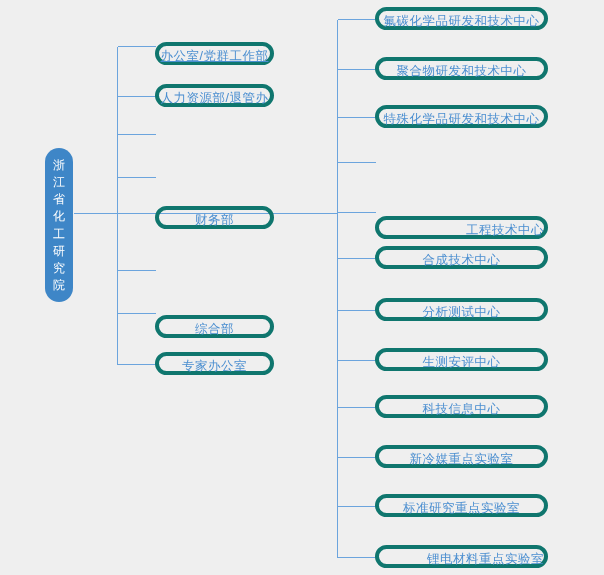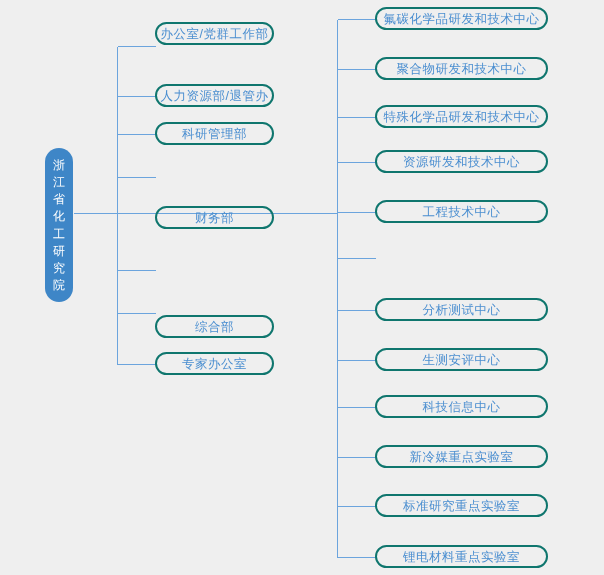--- a/index.html
+++ b/index.html
@@ -16,21 +16,21 @@
   }
   #connectors {
     position: absolute;
     left: 0; top: 0;
     width: 604px; height: 575px;
   }
   .org-node {
     position: absolute;
     box-sizing: border-box;
     height: 23px;
-    border: 2px solid #0f766e;
+    border: 4px solid #0f766e;
     border-radius: 12px;
     background: transparent;
     color: #4a8ed0;
     font-size: 12.5px;
     line-height: 21px;
     text-align: center;
     white-space: nowrap;
     letter-spacing: 0.5px;
   }
   .org-node.mid   { left: 155px; width: 119px; }
@@ -86,30 +86,29 @@
       <div class="ch">浙</div>
       <div class="ch">江</div>
       <div class="ch">省</div>
       <div class="ch">化</div>
       <div class="ch">工</div>
       <div class="ch">研</div>
       <div class="ch">究</div>
       <div class="ch">院</div>
     </div>
 
-<div class="org-node mid" style="top: 22px;">办公室/党群工作部</div>
+<div class="org-node mid" style="top: 42px; text-decoration: underline;">办公室/党群工作部</div>
     <div class="org-node mid" style="top: 84px;">人力资源部/退管办</div>
-    <div class="org-node mid" style="top: 122px;">科研管理部</div>
     <div class="org-node mid" style="top: 165px; margin-top: 41px;">财务部</div>
     <div class="org-node mid" style="top: 315px;">综合部</div>
     <div class="org-node mid" style="top: 352px;">专家办公室</div>
     <div class="org-node right" style="top: 7px;">氟碳化学品研发和技术中心</div>
     <div class="org-node right" style="top: 105px;">特殊化学品研发和技术中心</div>
     <div class="org-node right" style="top: 57px;">聚合物研发和技术中心</div>
-    <div class="org-node right" style="top: 150px;">资源研发和技术中心</div>
-    <div class="org-node right" style="top: 200px;">工程技术中心</div>
+    <div class="org-node right" style="top: 216px; text-align: right;">工程技术中心</div>
+    <div class="org-node right" style="top: 246px;">合成技术中心</div>
     <div class="org-node right" style="top: 348px;">生测安评中心</div>
     <div class="org-node right" style="top: 298px;">分析测试中心</div>
     <div class="org-node right" style="top: 395px;">科技信息中心</div>
     <div class="org-node right" style="top: 445px;">新冷媒重点实验室</div>
     <div class="org-node right" style="top: 494px;">标准研究重点实验室</div>
-    <div class="org-node right" style="top: 545px;">锂电材料重点实验室</div>
+    <div class="org-node right" style="top: 545px; text-align: right;">锂电材料重点实验室</div>
   </div>
 
 </body></html>

